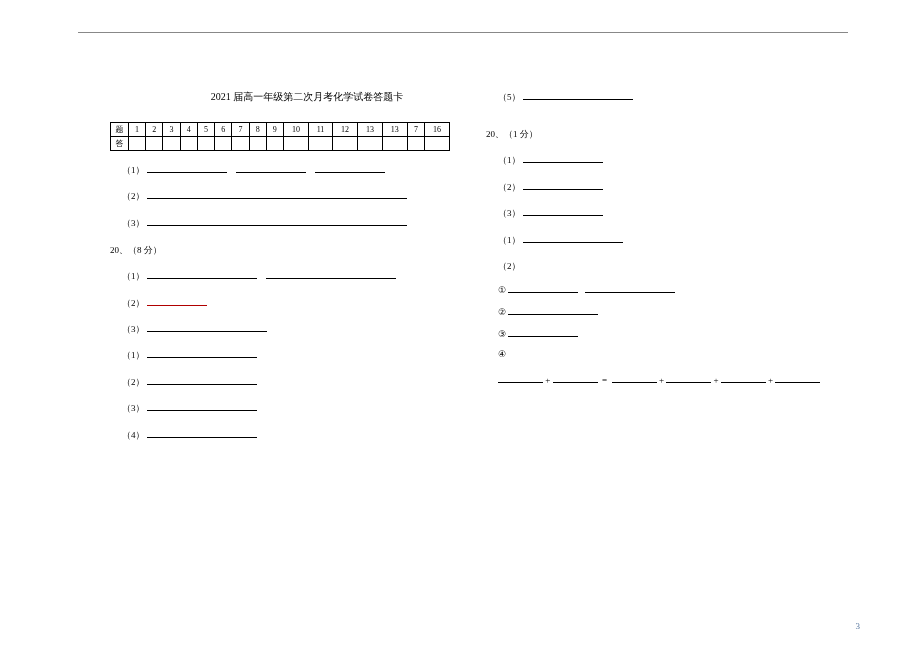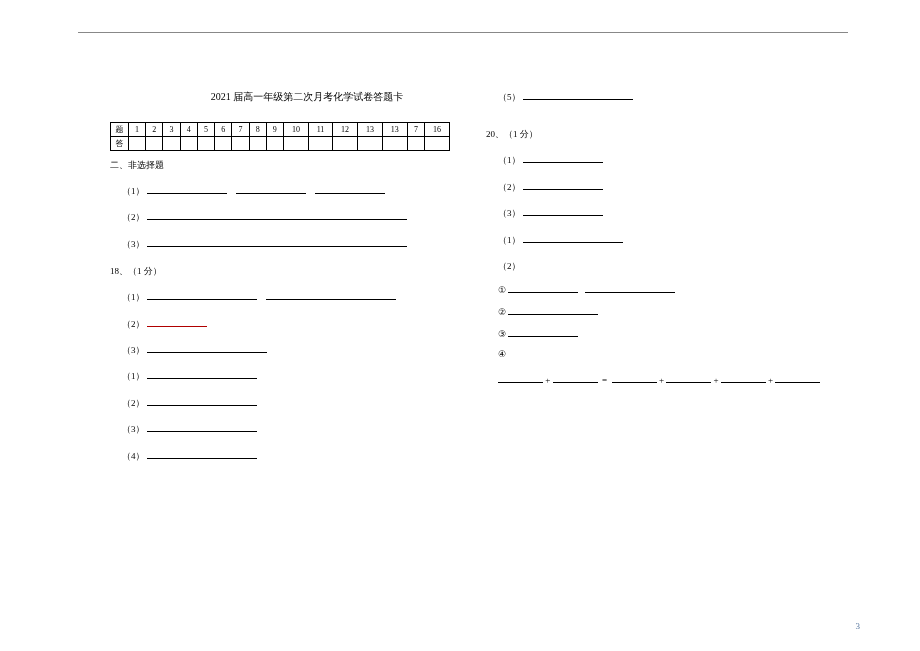--- a/index.html
+++ b/index.html
@@ -123,38 +123,37 @@
         <td></td>
         <td></td>
         <td></td>
         <td></td>
         <td></td>
         <td></td>
       </tr>
     </tbody>
       </table>
 
-    <div class="section-head">二、非选择题</div>
 
     <div class="row">
       <span>（1）</span>
       <span class="line" style="width:80px"></span>&nbsp;&nbsp;&nbsp;
       <span class="line" style="width:70px"></span>&nbsp;&nbsp;&nbsp;
       <span class="line" style="width:70px"></span>
     </div>
     <div class="row">
       <span>（2）</span>
       <span class="line" style="width:260px"></span>
     </div>
     <div class="row">
       <span>（3）</span>
       <span class="line" style="width:260px"></span>
     </div>
 
-    <div class="qhead">18、（1 分）</div>
+    <div class="qhead">20、（8 分）</div>
     <div class="row">
       <span>（1）</span>
       <span class="line" style="width:110px"></span>&nbsp;&nbsp;&nbsp;
       <span class="line" style="width:130px"></span>
     </div>
     <div class="row red">
       <span>（2）</span>
       <span class="line" style="width:60px"></span>
     </div>
     <div class="row">

